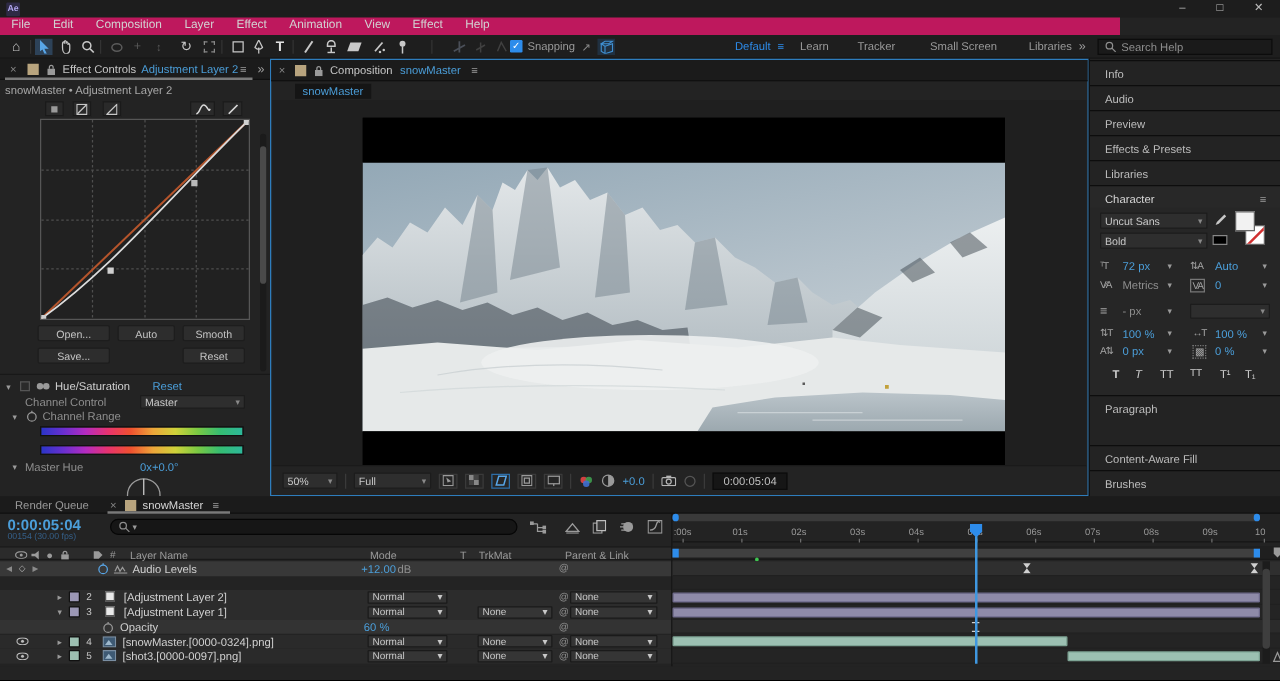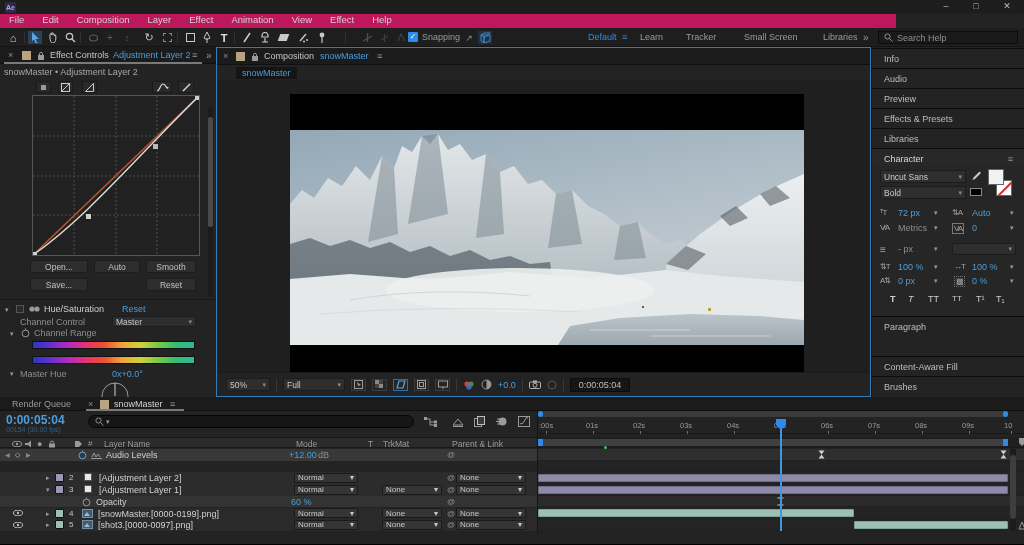--- a/index.html
+++ b/index.html
@@ -704,21 +704,21 @@
             <ellipse cx="5" cy="3" rx="4.5" ry="2.8" fill="none" stroke="#bdbdbd"></ellipse>
             <circle cx="5" cy="3" r="1.2" fill="#bdbdbd"></circle>
           </svg>
         <span class="abs twirl" style="left:46px;top:2px">▸</span>
         <span class="swatch" style="left:55px;background:#9dc0b2"></span>
         <span class="abs" style="left:69px;top:1px;font-size:8px;color:#c8c8c8">4</span>
         <svg class="abs" style="left:82px;top:1px" width="11" height="9">
             <rect x="0.5" y="0.5" width="10" height="8" fill="#3e5a74" stroke="#7a8ea2"></rect>
             <polygon points="2,7 5,3 8,7" fill="#9db8cc"></polygon>
           </svg>
-        <span class="abs txt" style="left:98px;top:1px;color:#d0d0d0">[snowMaster.[0000-0199].png]</span>
+        <span class="abs txt" style="left:98px;top:1px;color:#d0d0d0">[snowMaster.[0000-0324].png]</span>
         <div class="abs tlsel" style="left:294px;top:0.5px;width:64px">
             <span>Normal</span>
             <span class="car">▾</span>
           </div>
         <div class="abs tlsel" style="left:382px;top:0.5px;width:60px">
             <span>None</span>
             <span class="car">▾</span>
           </div>
         <span class="abs dim" style="left:447px;top:1px;font-size:8px">@</span>
         <div class="abs tlsel" style="left:456px;top:0.5px;width:70px">

